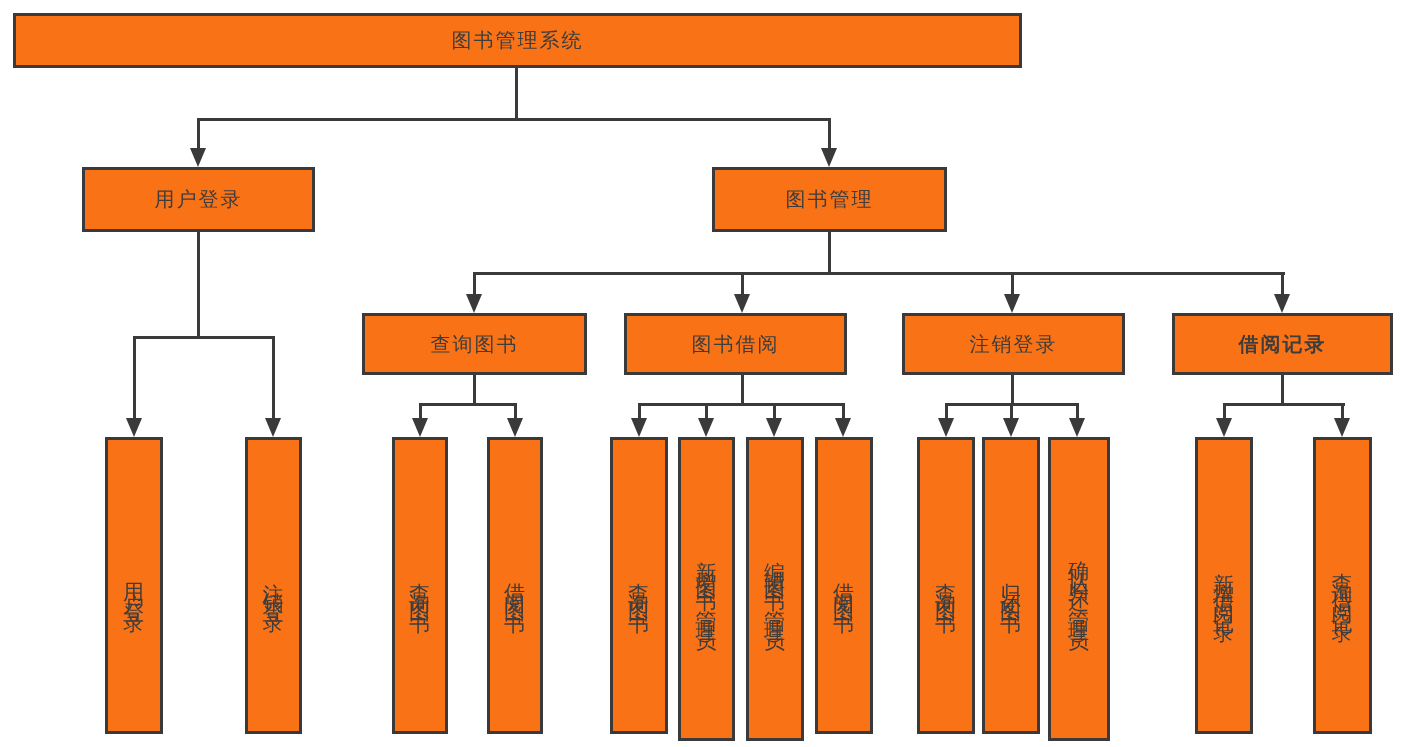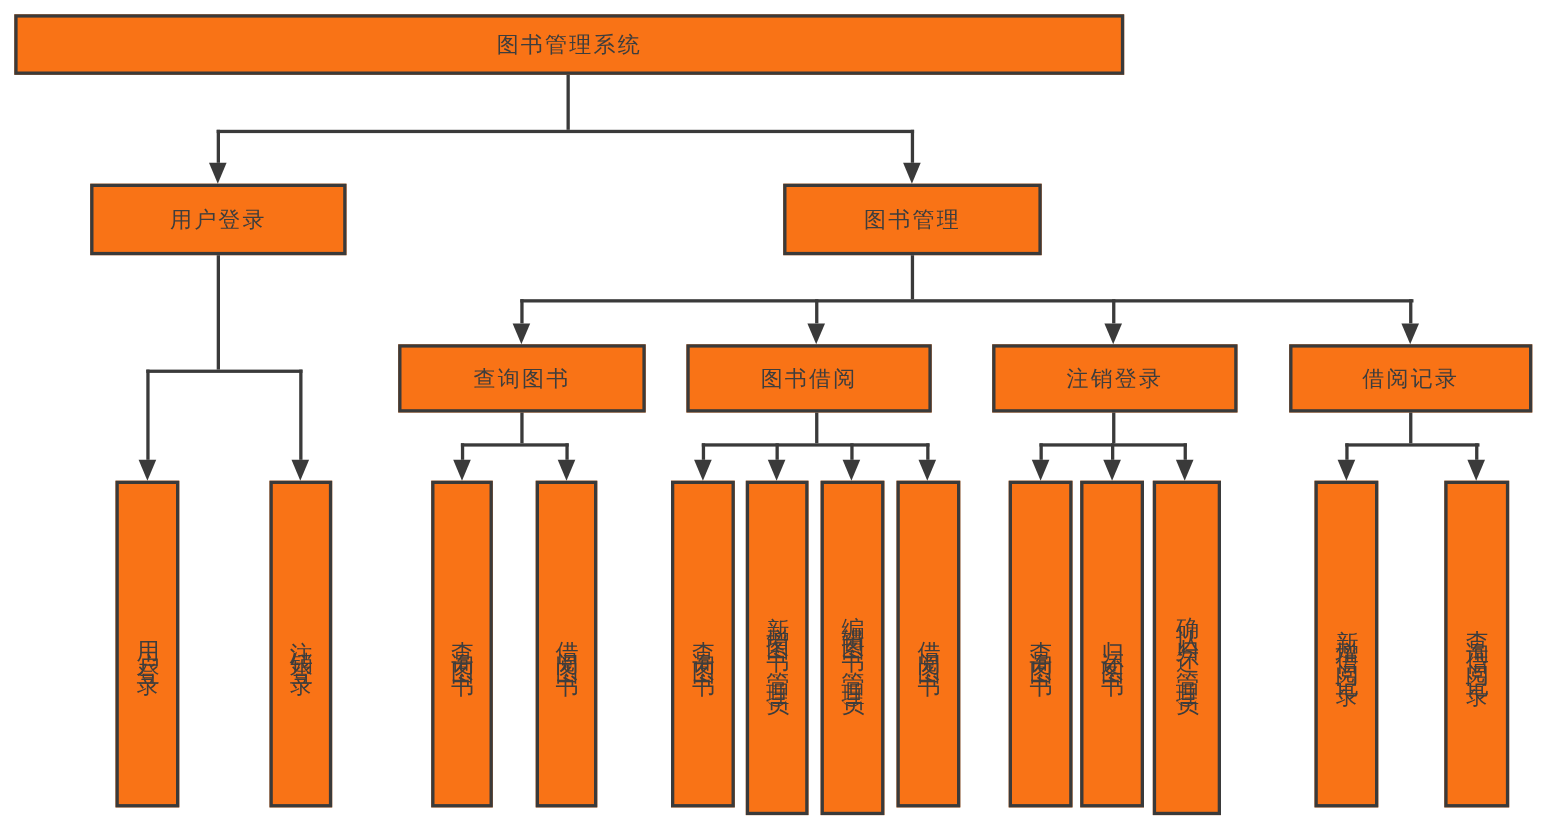--- a/index.html
+++ b/index.html
@@ -58,21 +58,21 @@
   </div>
 
   <div class="node h" style="left:624px;top:313px;width:223px;height:62px;">
     <span>图书借阅</span>
   </div>
 
   <div class="node h" style="left:902px;top:313px;width:223px;height:62px;">
     <span>注销登录</span>
   </div>
 
-  <div class="node h" style="left:1172px;top:313px;width:221px;height:62px;">
+  <div class="node h" style="left:1172px;top:313px;width:221px;height:62px;font-weight:bold;">
     <span>借阅记录</span>
   </div>
 
   <div class="node v" style="left:105px;top:437px;width:58px;height:297px;">
     <span>用户登录</span>
   </div>
   <div class="node v" style="left:245px;top:437px;width:57px;height:297px;">
     <span>注销登录</span>
   </div>
 

